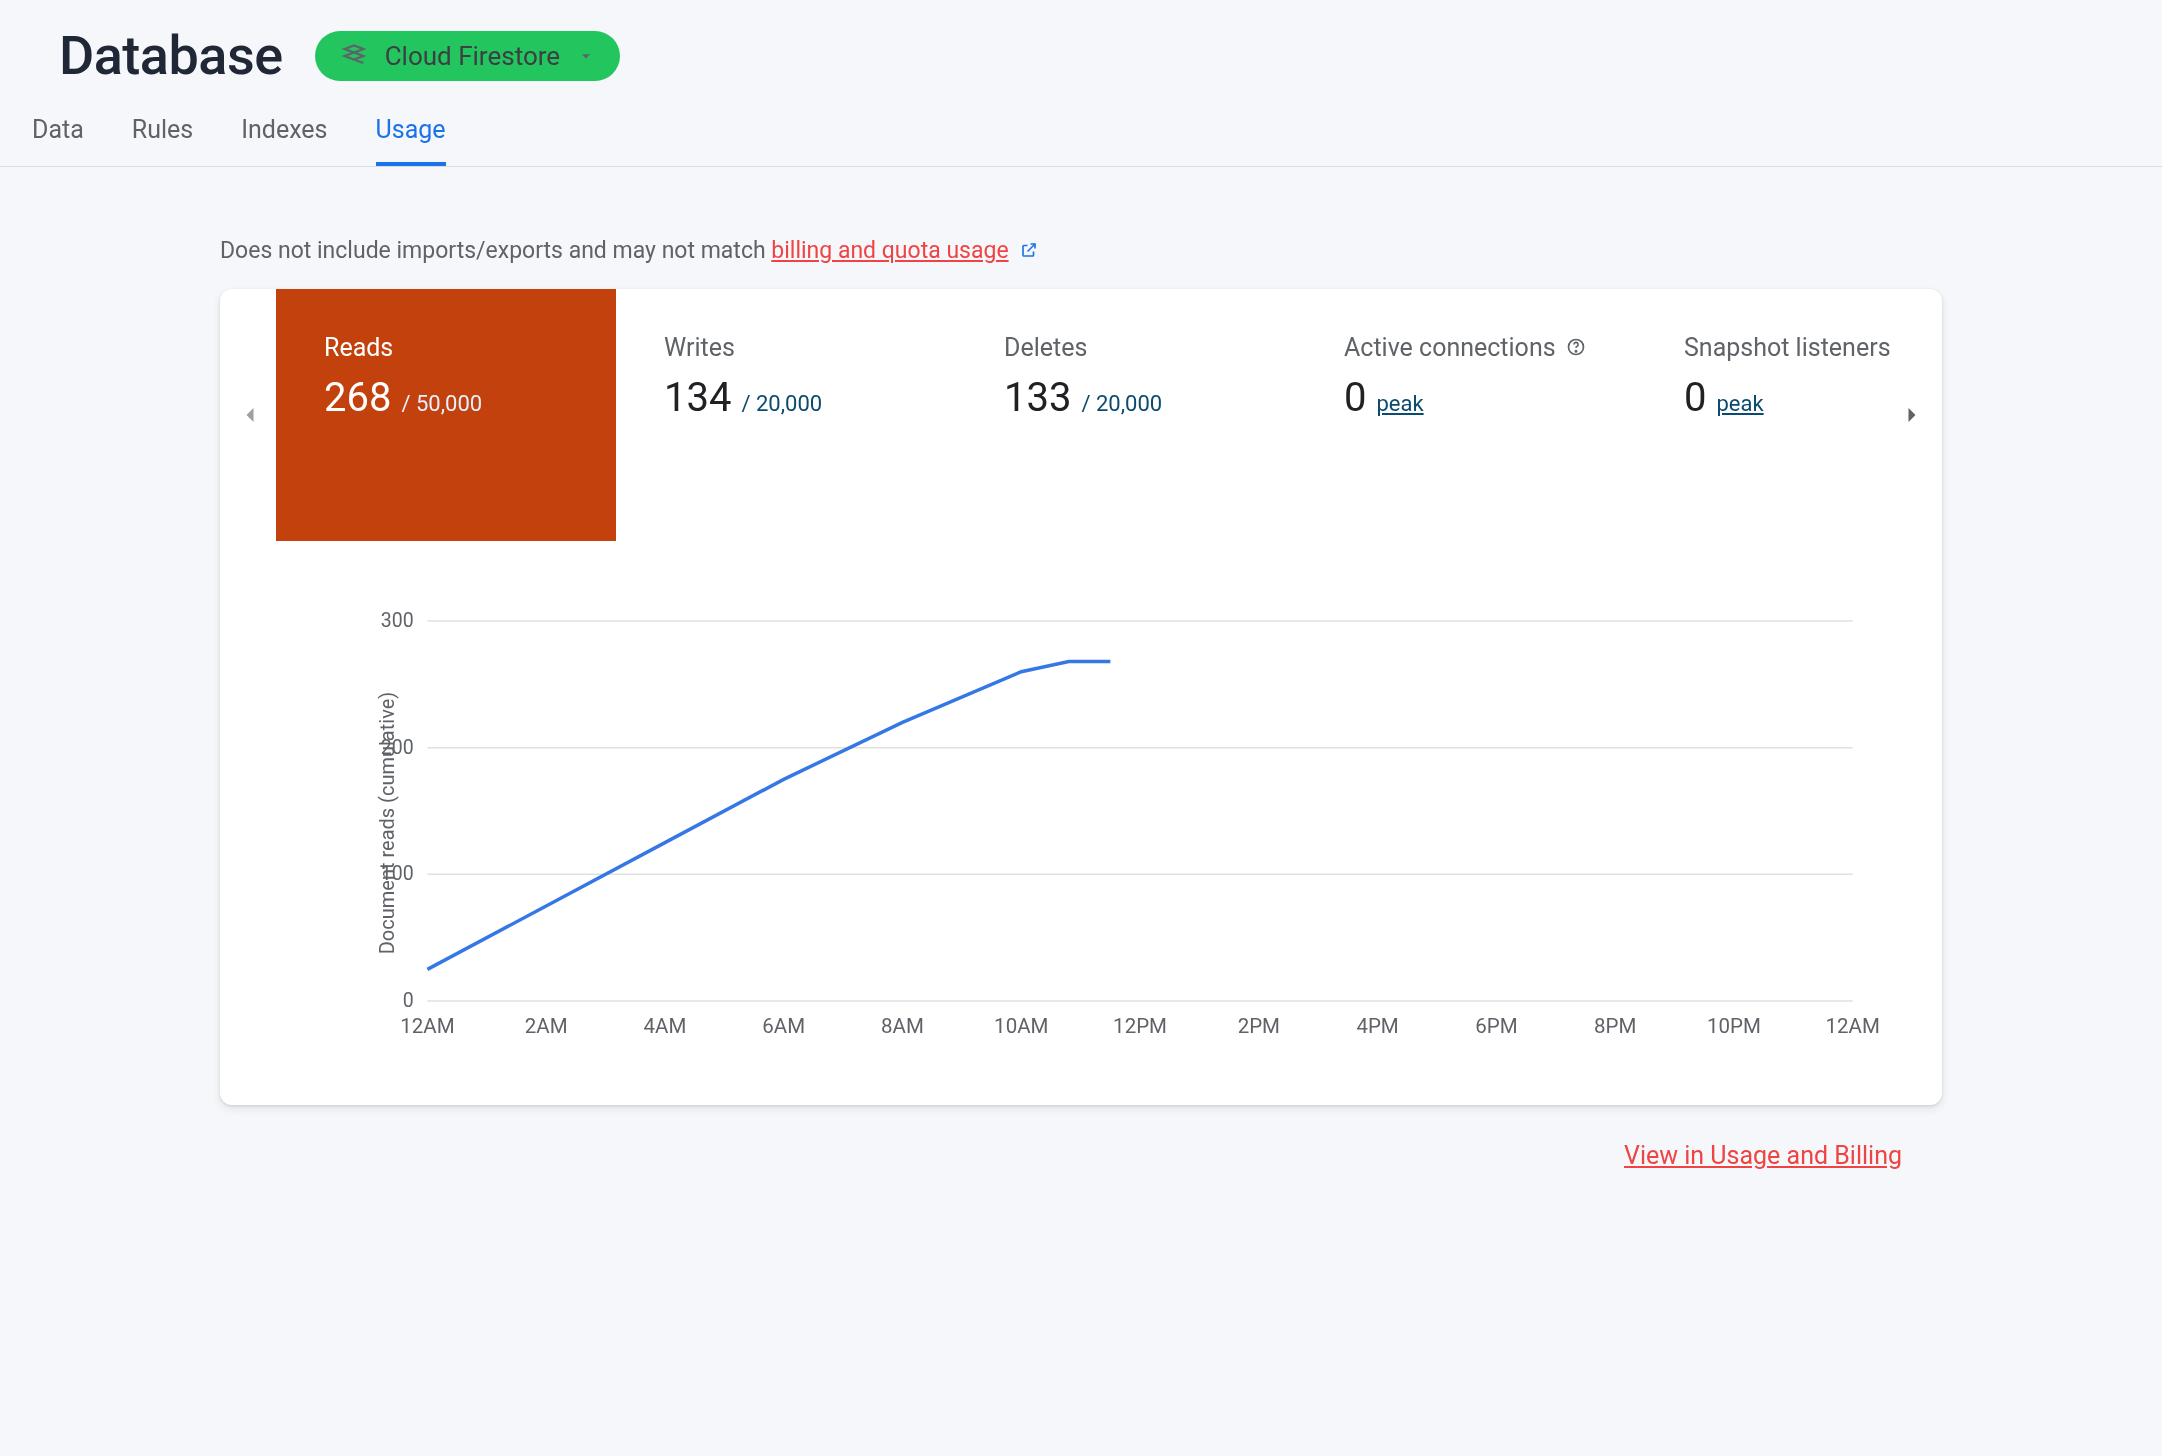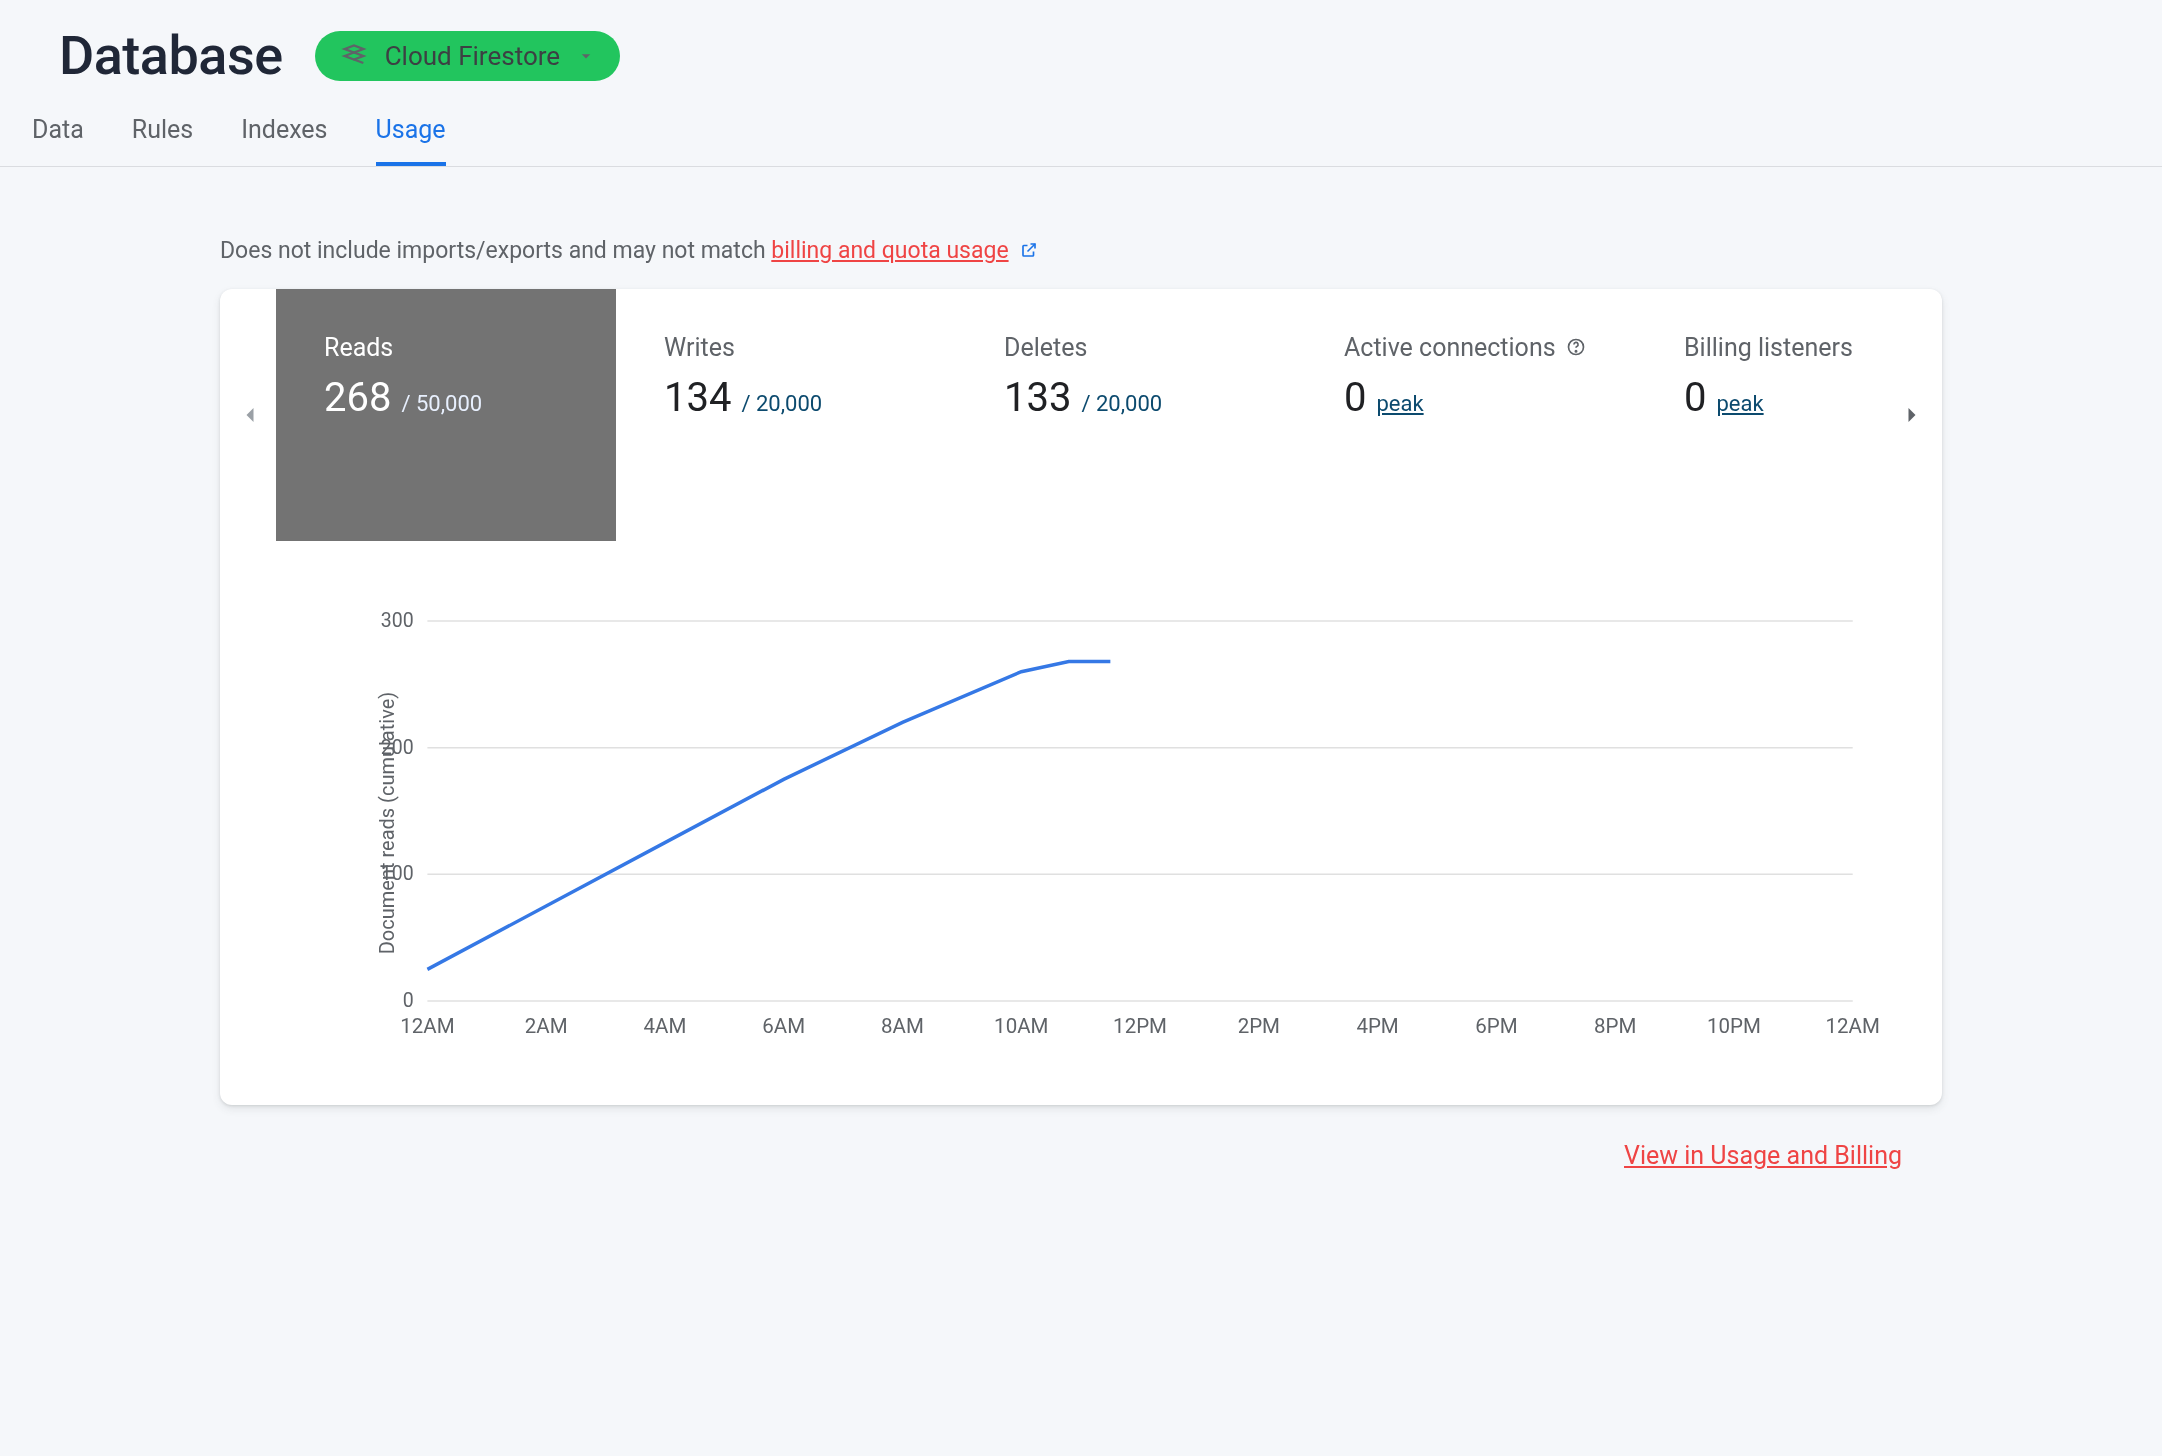--- a/index.html
+++ b/index.html
@@ -118,21 +118,21 @@
     padding-right: 56px;
     position:relative;
     height: 252px;
   }
   .metric {
     flex: 0 0 auto;
     padding: 44px 48px 20px 48px;
     min-width: 340px;
   }
   .metric.active {
-    background:#737373;
+    background:#c2410c;
     color:#fff;
   }
   .metric-title-row { display:flex; align-items:center; gap:10px;}
   .metric-title { font-size: 25px; font-weight:400; color:#5f6368; }
   .metric.active .metric-title { color:#fff; }
   .metric-value-row { margin-top:12px; display:flex; align-items:baseline; gap:10px;}
   .metric-value { font-size: 40px; font-weight:400; color:#202124;}
   .metric.active .metric-value { color:#fff;}
   .metric-limit { font-size: 22px; color:#0c4a6e;}
   .metric-limit.peak { font-size:22px;text-decoration:underline;}
@@ -269,21 +269,21 @@
             </span>
           </div>
           <div class="metric-value-row">
             <span class="metric-value">0</span>
             <span class="metric-limit peak">peak</span>
           </div>
         </div>
 
         <div class="metric" style="min-width:160px;padding-right:10px;overflow:hidden;">
           <div class="metric-title-row">
-              <span class="metric-title" style="white-space:nowrap;">Billing listeners</span>
+              <span class="metric-title" style="white-space:nowrap;">Snapshot listeners</span>
             </div>
           <div class="metric-value-row">
             <span class="metric-value">0</span>
             <span class="metric-limit peak">peak</span>
           </div>
         </div>
 
         <div class="scroll-chevron right">
           <svg viewBox="0 0 24 24" width="28" height="28" fill="currentColor">
               <path d="M9 6l6 6-6 6z"></path>

